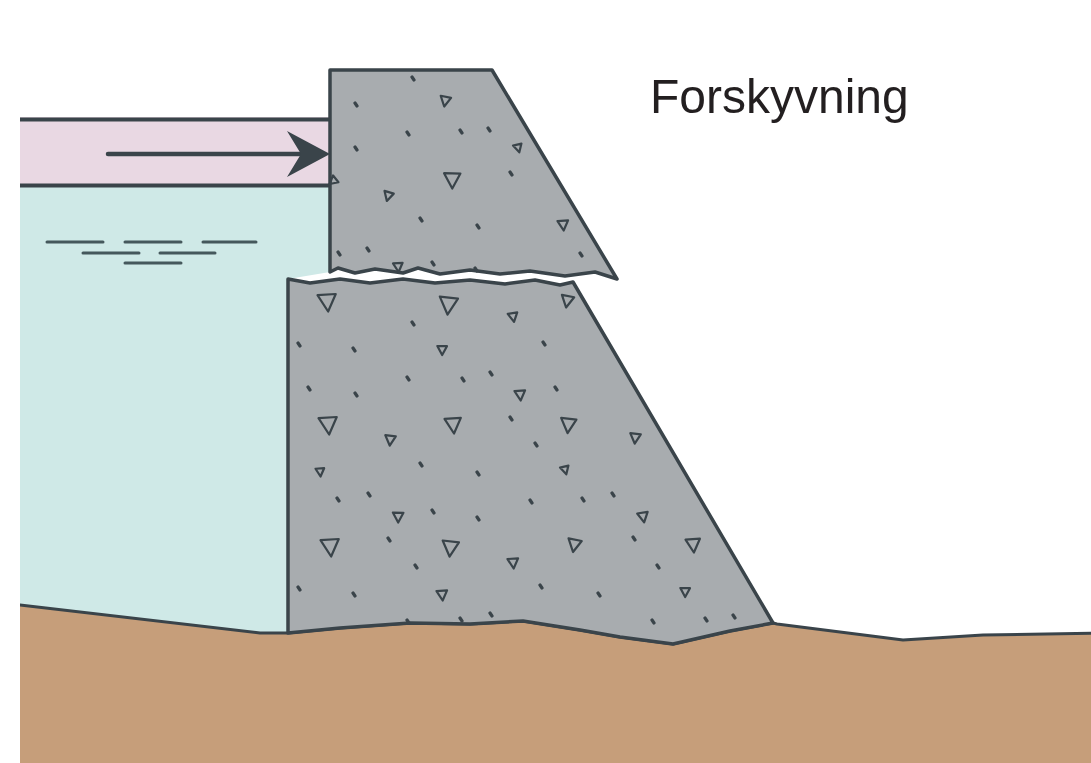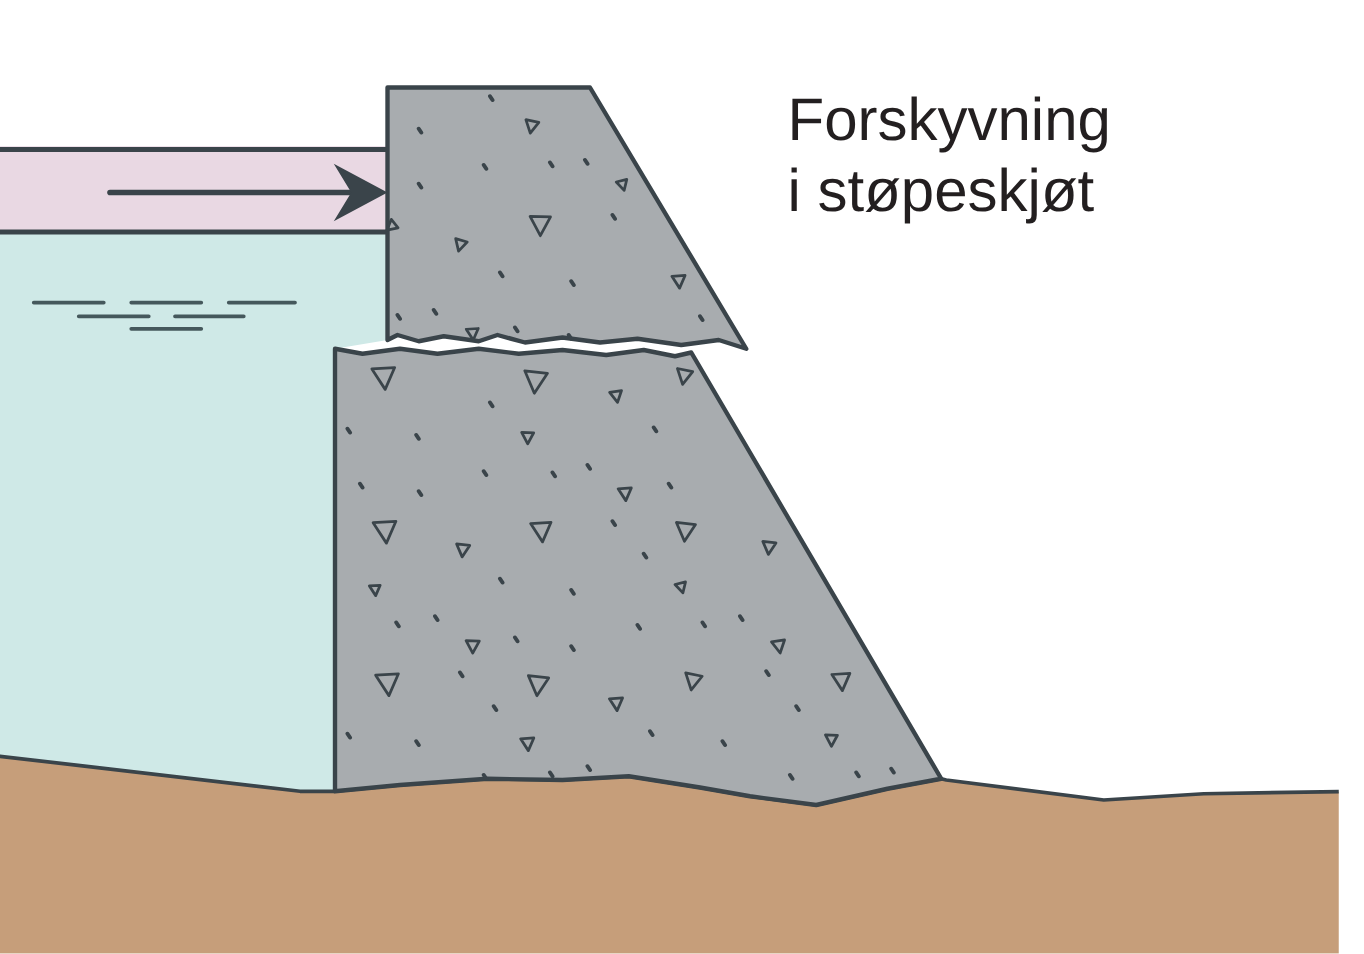--- a/index.html
+++ b/index.html
@@ -3,20 +3,21 @@
 <meta charset="utf-8">
 <style>
   html, body { margin: 0; padding: 0; background: #ffffff; }
   #stage {
     position: relative;
     width: 1071px;
     height: 763px;
     overflow: hidden;
     background: #ffffff;
     font-family: "Liberation Sans", sans-serif;
+    margin-left: 20px;
   }
   #scene { position: absolute; left: 0; top: 0; display: block; }
   .caption {
     position: absolute;
     left: 630px;
     top: 68px;
     color: #231f20;
     font-size: 48px;
     line-height: 57px;
     letter-spacing: 0px;
@@ -107,16 +108,15 @@
         <path stroke-width="3.2" stroke-linecap="round" d="M392 77l2 3 M335 103l2 3 M387 132l2 3 M440 130l2 3
                  M468 128l2 3 M335 147l2 3 M490 172l2 3 M400 218l2 3
                  M457 225l2 3 M347 248l2 3 M318 252l2 3 M560 253l2 3
                  M412 262l2 3 M455 268l2 3"></path>
       </g>
     </g>
   </svg>
 
   <div class="caption">
     <div>Forskyvning</div>
-    <div>i støpeskjøt</div>
   </div>
 
 </div>
 
 </body></html>

